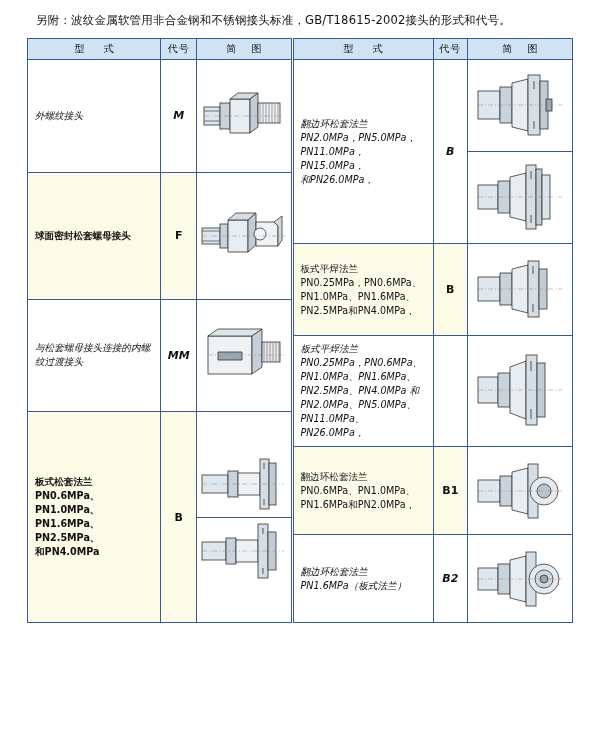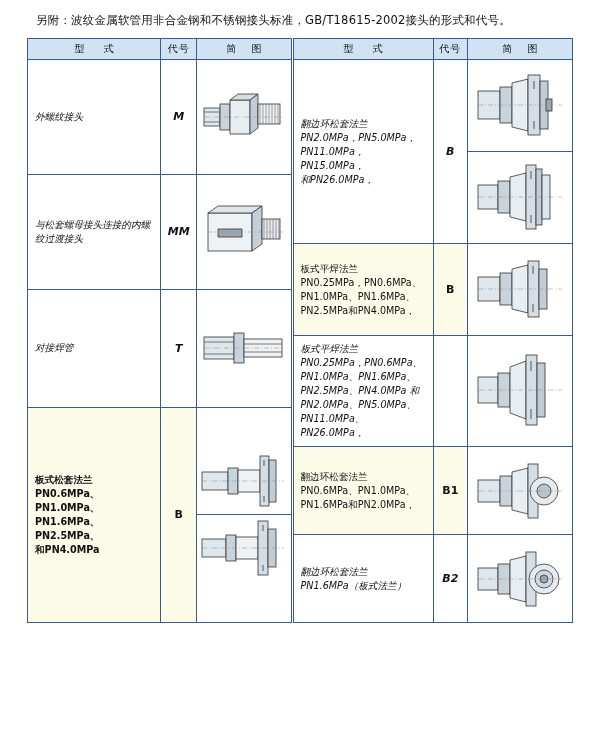--- a/index.html
+++ b/index.html
@@ -146,20 +146,45 @@
                   <g stroke="#555">
                     <line x1="6" y1="26" x2="22" y2="26"></line>
                     <line x1="6" y1="36" x2="22" y2="36"></line>
                   </g>
                 </g>
               </svg>
             </div>
           </td>
         </tr>
 
+        <tr style="height:88px">
+          <td class="desc tint" style="font-weight:bold">球面密封松套螺母接头</td>
+          <td class="code tint">F</td>
+          <td class="fig">
+            <div class="fig-wrap">
+              <svg width="92" height="72" viewBox="0 0 92 72">
+                <g stroke="#333" stroke-width="0.8" fill="none">
+                  <rect x="4" y="28" width="18" height="16" fill="#dfe6ec"></rect>
+                  <rect x="22" y="24" width="8" height="24" fill="#c8d3dc"></rect>
+                  <path d="M30 20 L50 20 L50 52 L30 52 Z" fill="#e8edf1"></path>
+                  <path d="M30 20 L38 13 L58 13 L50 20 Z" fill="#d5dee5"></path>
+                  <path d="M50 20 L58 13 L58 45 L50 52 Z" fill="#c2ccd5"></path>
+                  <path d="M58 22 L76 22 L80 26 L80 46 L58 46 Z" fill="#eef2f5"></path>
+                  <path d="M76 22 L84 16 L84 40 L80 46 L80 26 Z" fill="#d0d9e0"></path>
+                  <circle cx="62" cy="34" r="6" fill="#f4f7f9"></circle>
+                  <line x1="4" y1="36" x2="88" y2="36" stroke="#888" stroke-width="0.5" stroke-dasharray="5,2,1,2"></line>
+                  <g stroke="#555">
+                    <line x1="4" y1="31" x2="22" y2="31"></line>
+                    <line x1="4" y1="41" x2="22" y2="41"></line>
+                  </g>
+                </g>
+              </svg>
+            </div>
+          </td>
+        </tr>
 
         <tr style="height:78px">
           <td class="desc plain" style="white-space:pre-line">与松套螺母接头连接的内螺纹过渡接头</td>
           <td class="code plain">MM</td>
           <td class="fig">
             <div class="fig-wrap">
               <svg width="92" height="62" viewBox="0 0 92 62">
                 <g stroke="#333" stroke-width="0.8" fill="none">
                   <rect x="10" y="12" width="44" height="38" fill="#eef2f5"></rect>
                   <path d="M10 12 L20 5 L64 5 L54 12 Z" fill="#dde5ea"></path>
@@ -175,42 +200,20 @@
                   </g>
                   <path d="M20 28 L44 28 L44 36 L20 36 Z" fill="#9aa6b0"></path>
                   <line x1="10" y1="31" x2="86" y2="31" stroke="#888" stroke-width="0.5" stroke-dasharray="5,2,1,2"></line>
                 </g>
               </svg>
             </div>
           </td>
         </tr>
 
 
-        <tr style="height:80px">
-          <td class="desc plain">对接焊管</td>
-          <td class="code plain">T</td>
-          <td class="fig">
-            <div class="fig-wrap">
-              <svg width="92" height="62" viewBox="0 0 92 62">
-                <g stroke="#333" stroke-width="0.8" fill="none">
-                  <rect x="6" y="20" width="30" height="22" fill="#dfe6ec"></rect>
-                  <rect x="36" y="16" width="10" height="30" fill="#c8d3dc"></rect>
-                  <rect x="46" y="22" width="38" height="18" fill="#eef2f5"></rect>
-                  <line x1="6" y1="31" x2="86" y2="31" stroke="#888" stroke-width="0.5" stroke-dasharray="5,2,1,2"></line>
-                  <g stroke="#555">
-                    <line x1="6" y1="25" x2="36" y2="25"></line>
-                    <line x1="6" y1="37" x2="36" y2="37"></line>
-                    <line x1="46" y1="27" x2="84" y2="27"></line>
-                    <line x1="46" y1="35" x2="84" y2="35"></line>
-                  </g>
-                </g>
-              </svg>
-            </div>
-          </td>
-        </tr>
 
         <tr style="height:146px">
           <td class="desc tint" style="white-space:pre-line;font-weight:bold">板式松套法兰
 PN0.6MPa、PN1.0MPa、
 PN1.6MPa、PN2.5MPa、
 和PN4.0MPa</td>
           <td class="code tint">B</td>
           <td class="fig" style="padding:0">
             <div style="display:flex;flex-direction:column;height:100%">
               <div class="fig-wrap" style="flex:1;border-bottom:1px solid #3a5a8c">

